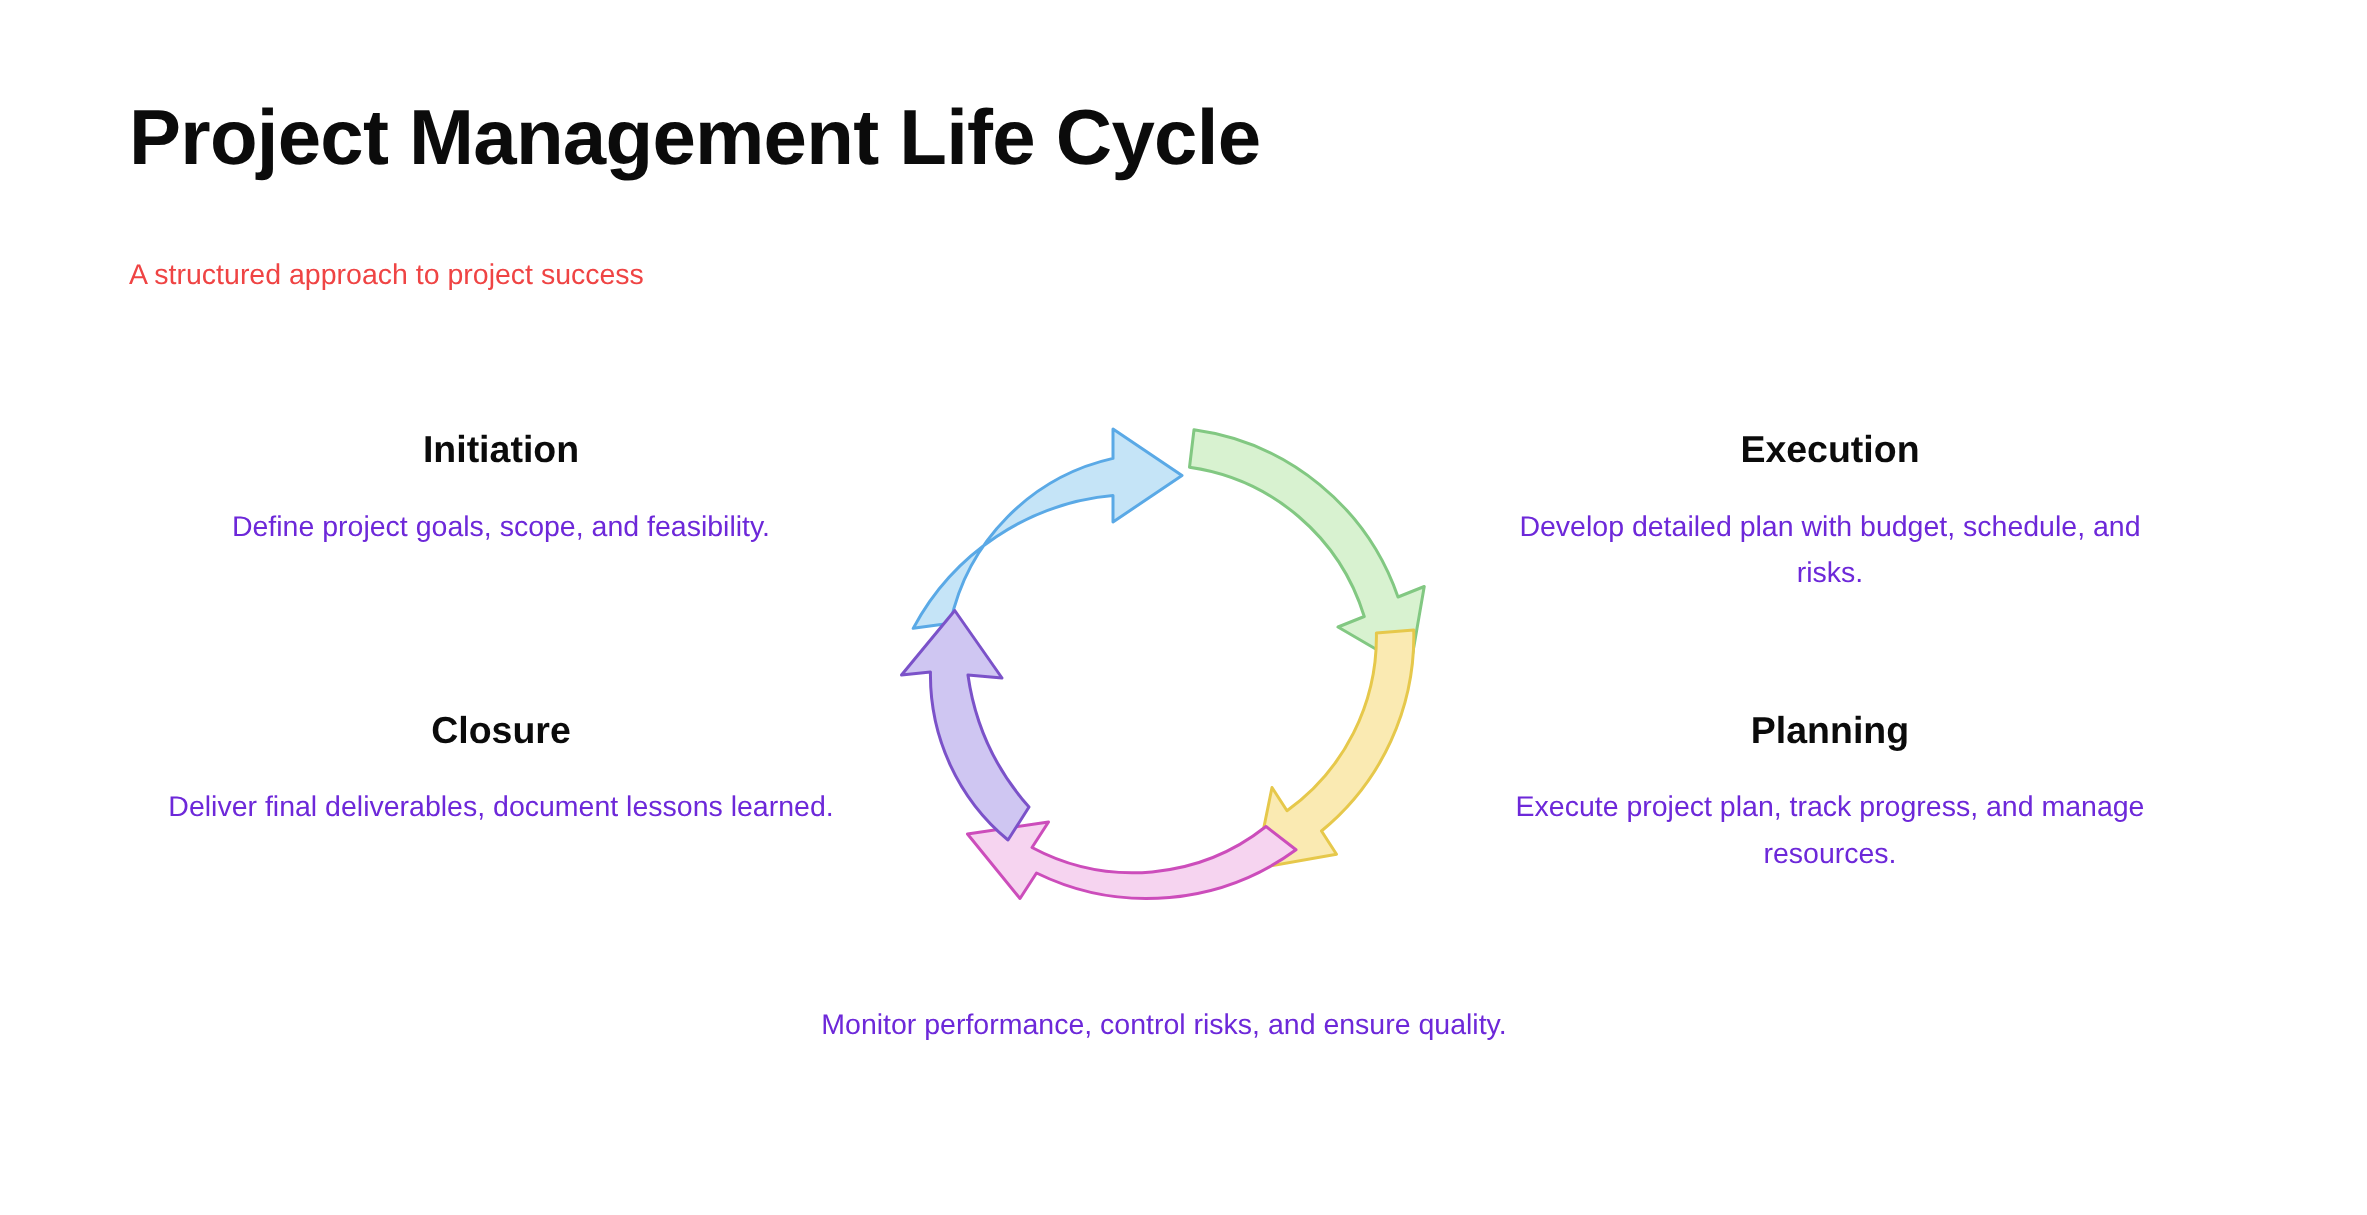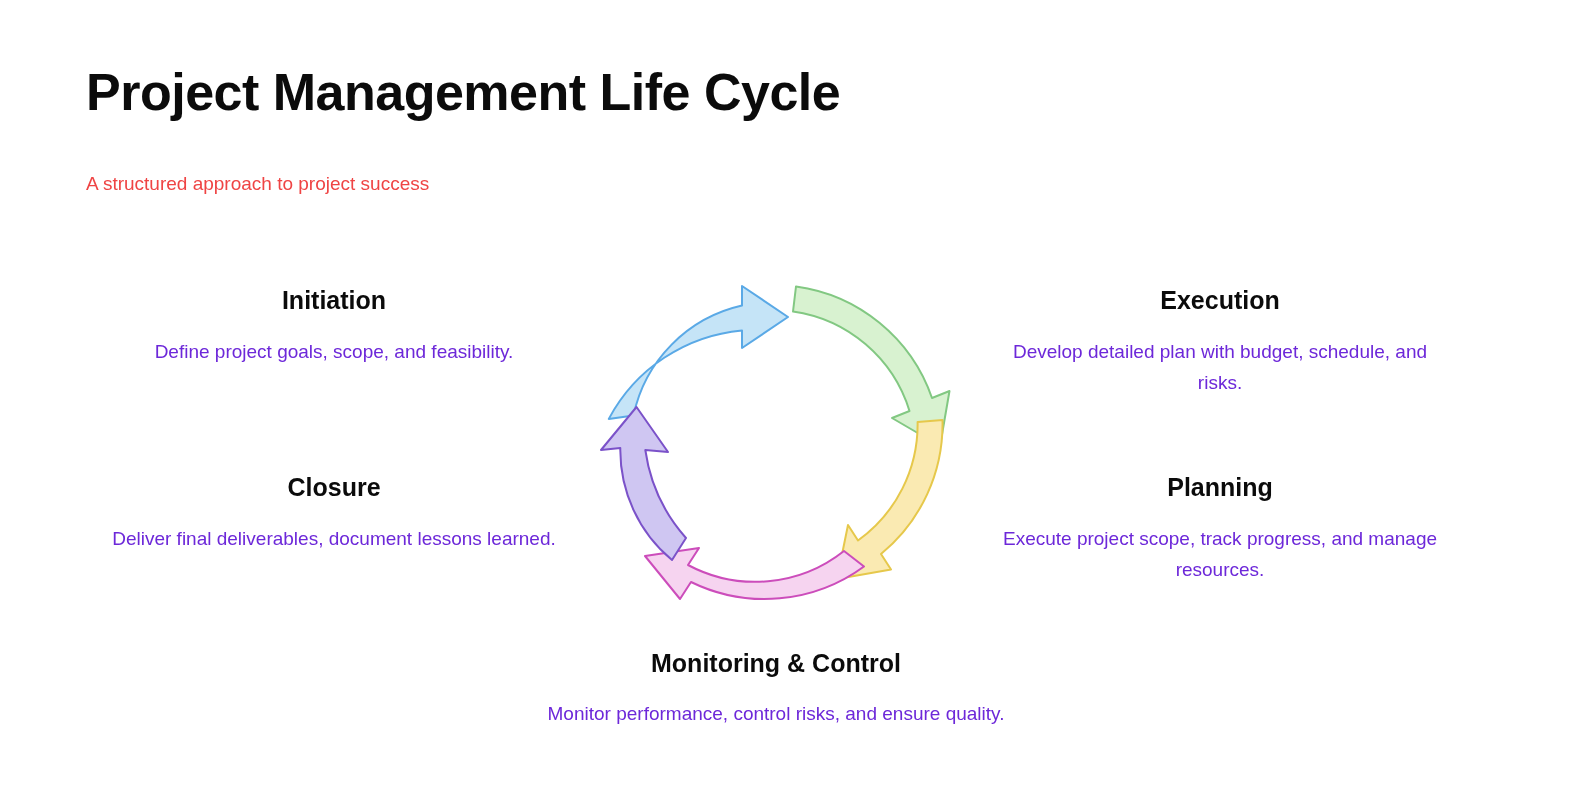--- a/index.html
+++ b/index.html
@@ -185,22 +185,21 @@
       <p class="phase-desc">Deliver final deliverables, document lessons learned.</p>
     </div>
 
     <div class="phase phase-planning">
       <p class="phase-title">Execution</p>
       <p class="phase-desc">Develop detailed plan with budget, schedule, and risks.</p>
     </div>
 
     <div class="phase phase-execution">
       <p class="phase-title">Planning</p>
-      <p class="phase-desc">Execute project scope, track progress, and manage resources.</p>
+      <p class="phase-desc">Execute project plan, track progress, and manage resources.</p>
     </div>
 
     <div class="phase phase-monitoring">
-      <p class="phase-title">Monitoring &amp; Control</p>
       <p class="phase-desc">Monitor performance, control risks, and ensure quality.</p>
     </div>
 
   </div>
 </div>
 
 </body></html>

